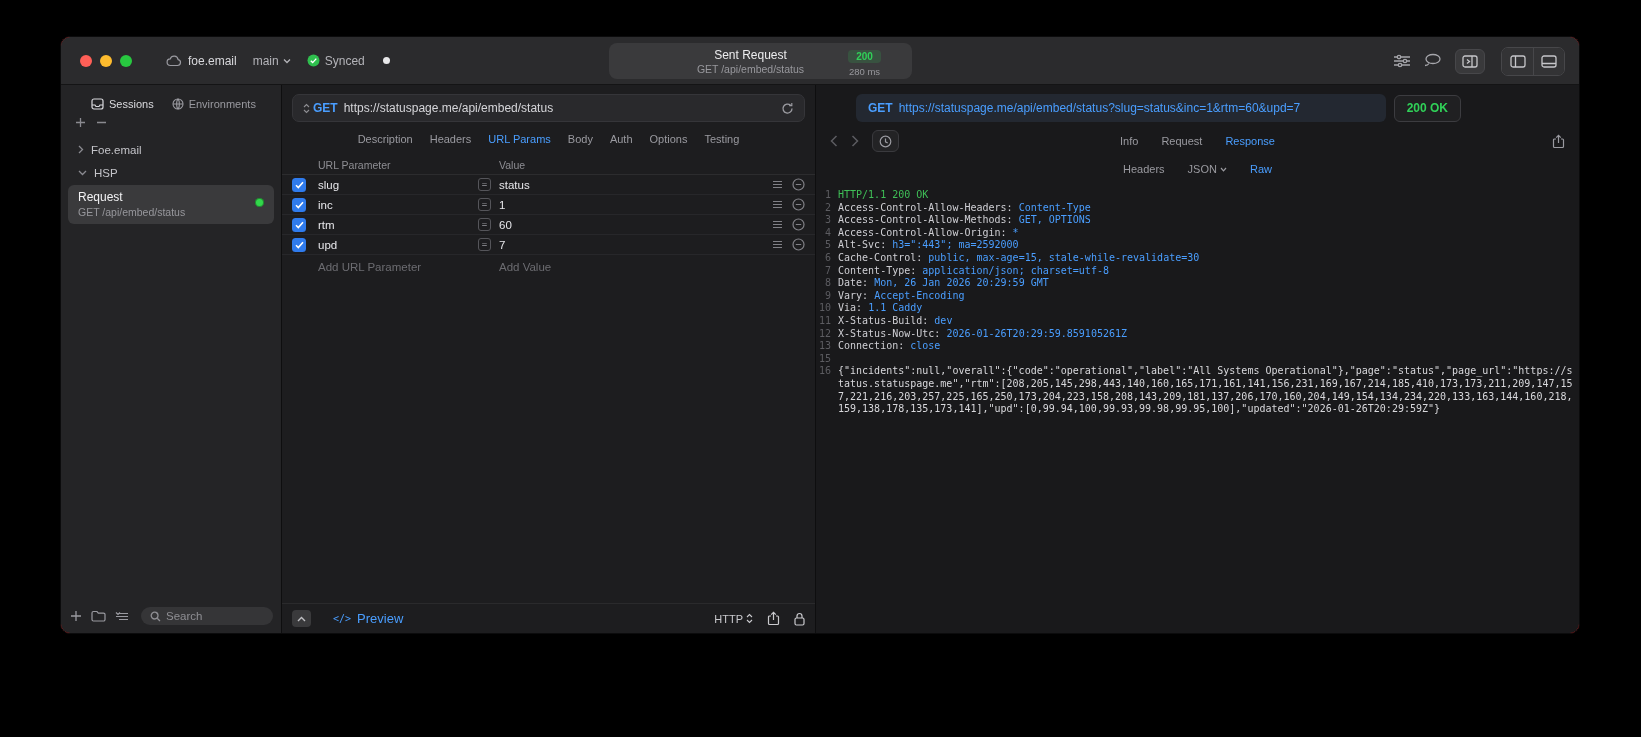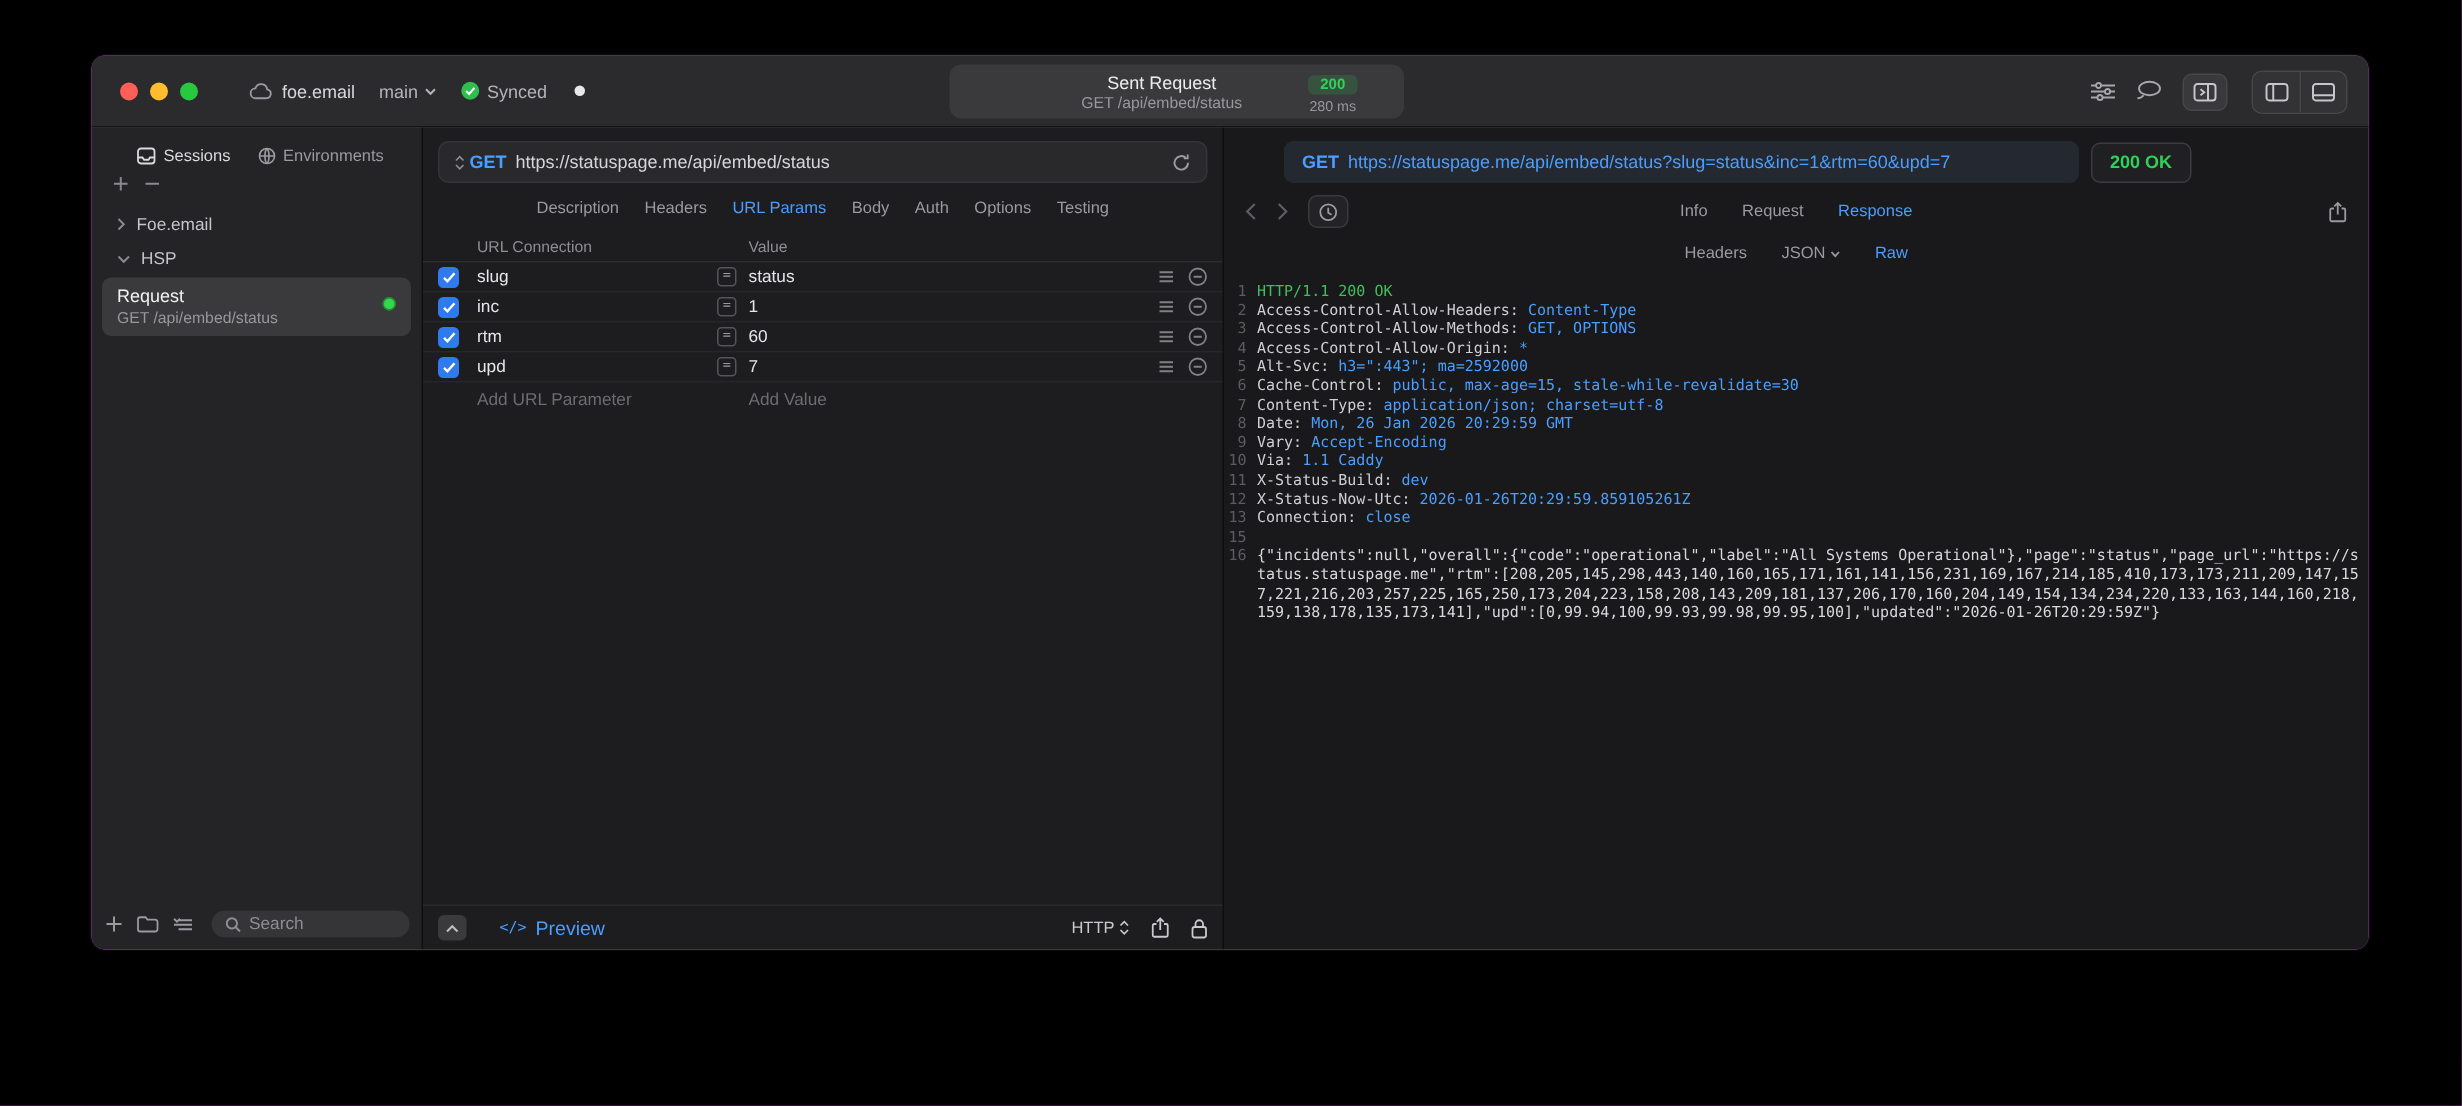--- a/index.html
+++ b/index.html
@@ -1,36 +1,36 @@
 <!DOCTYPE html>
 <html><head>
 <meta charset="utf-8">
 <style>
   * { margin:0; padding:0; box-sizing:border-box; }
   html,body { width:1641px; height:737px; background:#000; font-family:"Liberation Sans",sans-serif; overflow:hidden; }
   svg { display:block; }
 
   .window { position:absolute; left:60px; top:36px; width:1520px; height:598px;
-    background:#d946ef; border-radius:10px; overflow:hidden; border:1px solid #0b0b0c;
+    background:#b91c1c; border-radius:10px; overflow:hidden; border:1px solid #0b0b0c;
     box-shadow:0 24px 70px rgba(0,0,0,.65); }
 
   
   .titlebar { position:relative; height:48px; background:#2b2b2d; border-bottom:1px solid #141415;
     display:flex; align-items:center; }
   .traffic { display:flex; gap:8px; padding-left:19px; }
   .light { width:12px; height:12px; border-radius:50%; }
   .l-red{background:#ff5f57}.l-yellow{background:#febc2e}.l-green{background:#28c840}
   .acct-group { display:flex; align-items:center; margin-left:34px; font-size:12px; color:#b4b4b9; }
   .acct-group .icon { color:#9a9aa0; margin-right:6px; }
   .acct-name { color:#d8d8dc; }
   .branch { display:flex; align-items:center; gap:4px; margin-left:16px; color:#b4b4b9; }
   .synced { display:flex; align-items:center; gap:5px; margin-left:16px; color:#b4b4b9; }
   .dirty-dot { width:7px; height:7px; border-radius:50%; background:#e8e8ea; margin-left:18px; }
 
-  .center-pill { position:absolute; left:572px; top:6px; width:303px; height:36px;
+  .center-pill { position:absolute; left:548px; top:6px; width:303px; height:36px;
     background:#3a3a3c; border-radius:8px; display:flex; align-items:center; }
   .pill-main { flex:1; text-align:center; padding-left:52px; }
   .pill-title { font-size:12px; color:#ececee; }
   .pill-sub { font-size:10.5px; color:#98989d; margin-top:1px; }
   .pill-side { width:72px; text-align:center; padding-right:23px; }
   .status-badge { display:inline-block; background:rgba(48,209,88,.16); color:#30d158;
     font-size:10px; font-weight:600; padding:1px 8px; border-radius:4px; }
   .pill-ms { font-size:9.5px; color:#98989d; margin-top:2px; }
 
   .tb-right { position:absolute; right:14px; top:0; height:48px; display:flex; align-items:center; gap:13px; color:#a6a6ab; }
@@ -333,21 +333,21 @@
         <span class="req-tab">Description</span>
         <span class="req-tab">Headers</span>
         <span class="req-tab active">URL Params</span>
         <span class="req-tab">Body</span>
         <span class="req-tab">Auth</span>
         <span class="req-tab">Options</span>
         <span class="req-tab">Testing</span>
       </div>
 
       <div class="pt-head">
-        <span class="h-name">URL Connection</span>
+        <span class="h-name">URL Parameter</span>
         <span>Value</span>
       </div>
 
       <div class="pt-row">
         <span class="cb">
           <svg width="9" height="8" viewBox="0 0 9 8" fill="none" stroke="#fff" stroke-width="1.6">
               <path d="M1 4.2 3.3 6.5 8 1.2"></path>
             </svg>
         </span>
         <span class="c-name">slug</span>

